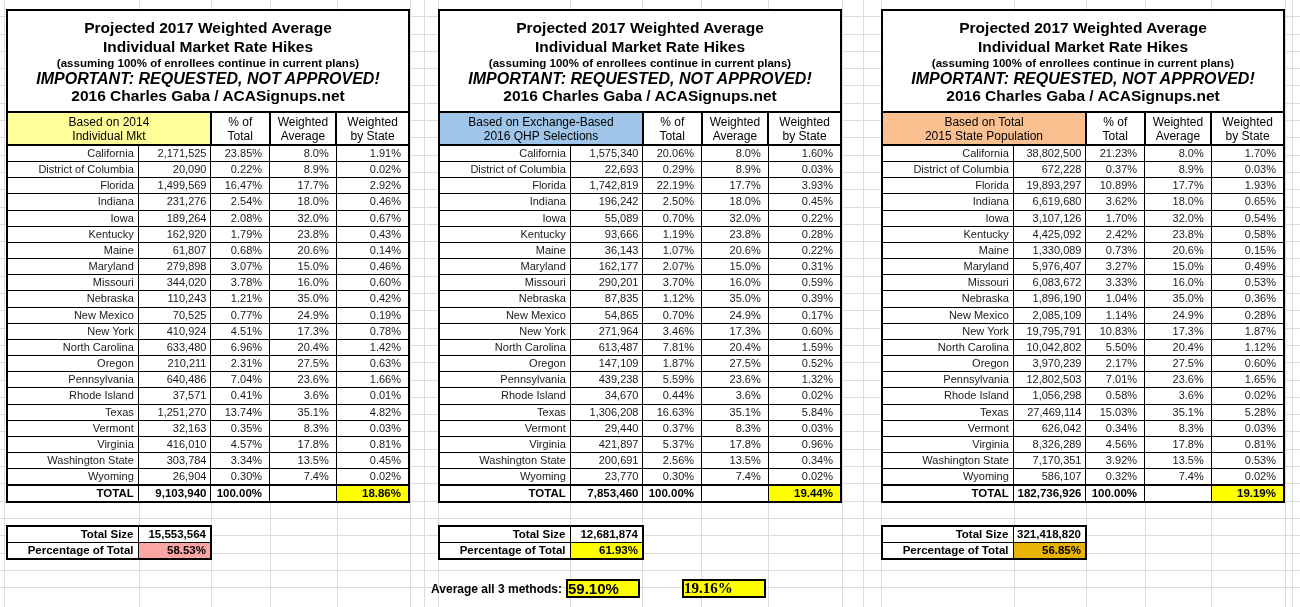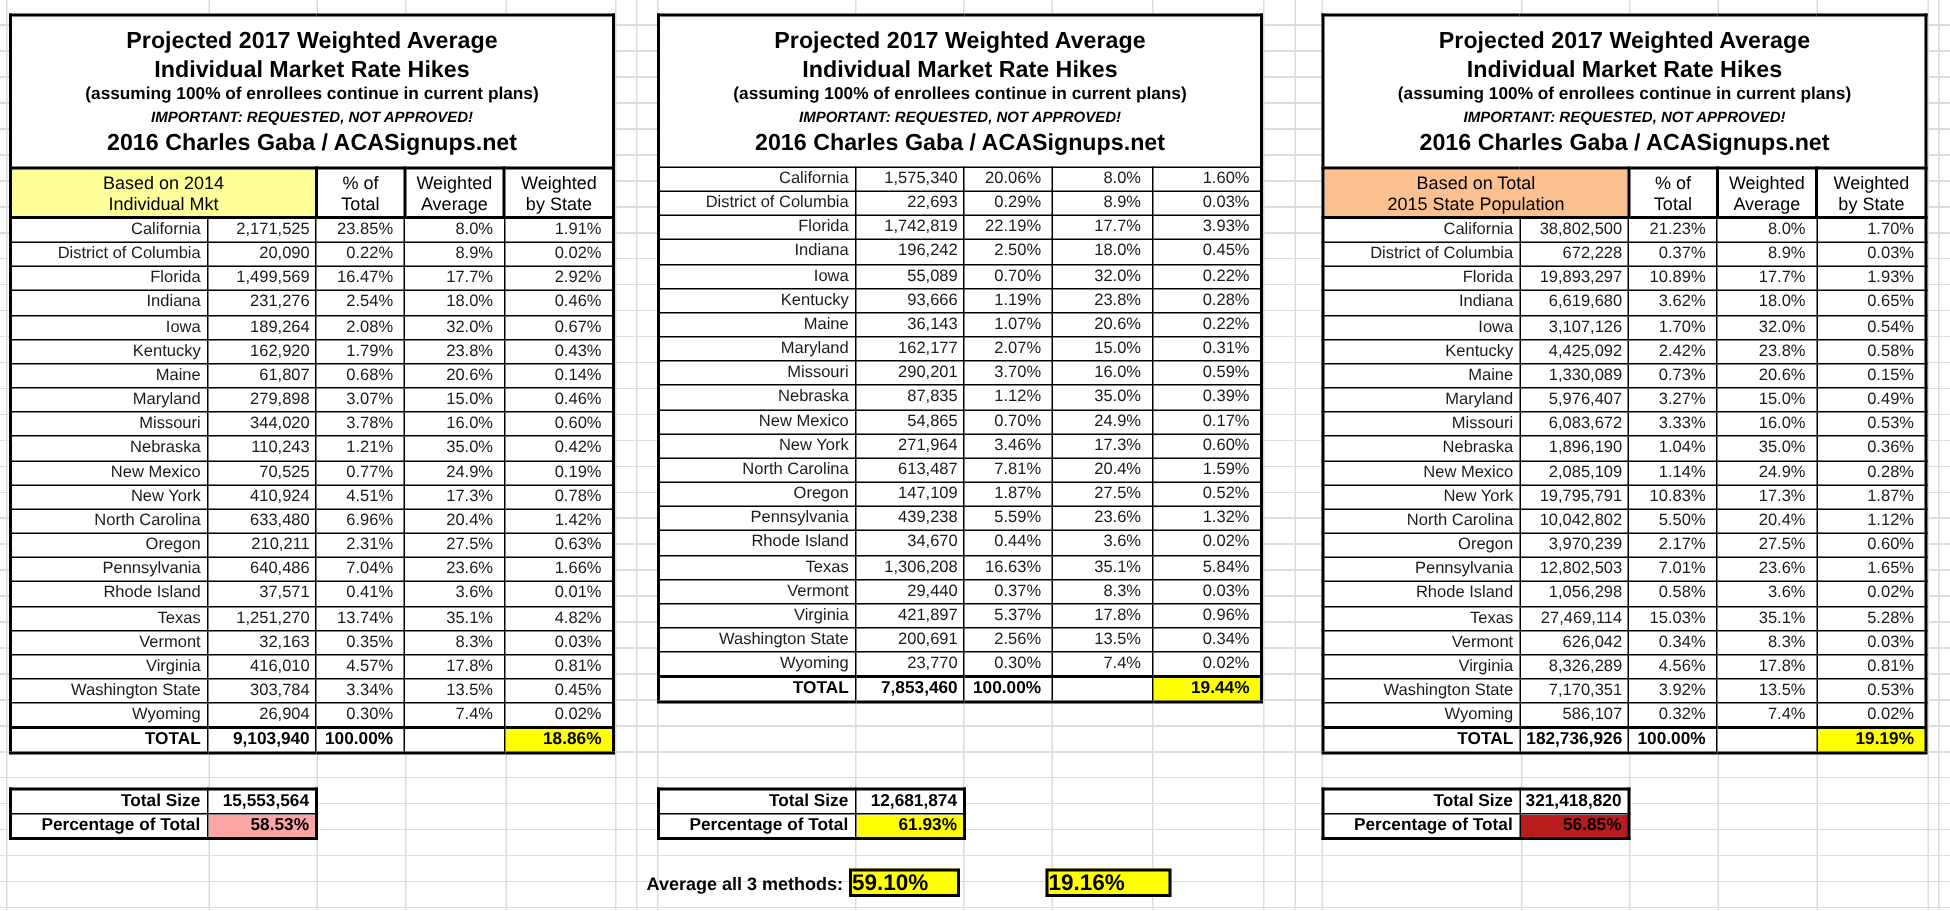--- a/index.html
+++ b/index.html
@@ -11,34 +11,34 @@
     font-family:"Liberation Sans", sans-serif;color:#000;
   }
   .vline{position:absolute;top:0;bottom:0;width:1px;background:#dcdcdc;}
 
   .panel{position:absolute;top:9px;width:457px;}
   .main-table{border-collapse:collapse;table-layout:fixed;width:404px;background:#fff;border:2.5px solid #000;}
   .main-table th,.main-table td{border:1px solid #000;overflow:hidden;white-space:nowrap;}
   .title-cell{height:100px;text-align:center;vertical-align:middle;border-bottom:2px solid #000;background:#fff;padding:0;}
   .t-big{font-size:15.5px;font-weight:bold;line-height:19px;}
   .t-small{font-size:11.5px;font-weight:bold;line-height:15px;}
-  .t-italic{font-size:10px;font-weight:bold;font-style:italic;line-height:15px;}
+  .t-italic{font-size:16px;font-weight:bold;font-style:italic;line-height:15px;}
   .col-head th{border:2px solid #000;font-size:12px;font-weight:normal;height:31px;text-align:center;line-height:14px;padding:0;background:#fff;}
   .main-table td{height:15.15px;line-height:15.15px;font-size:11px;text-align:right;padding:0 4px 0 0;color:#1a1a1a;font-weight:normal;}
   .col-pct,.col-wavg,.col-wbys{border-left-width:2px;}
   .main-table td.col-pct,.main-table td.col-wavg,.main-table td.col-wbys{padding-right:7px;}
   .total-row td{font-weight:bold;color:#000;border-top:2px solid #000;border-bottom:2px solid #000;font-size:11.5px;}
 
   .mini-table{position:absolute;top:516px;border-collapse:collapse;table-layout:fixed;background:#fff;border:2px solid #000;}
   .mini-table td{border:1px solid #000;height:15px;line-height:15px;font-size:11.5px;font-weight:bold;text-align:right;padding:0 4px 0 0;white-space:nowrap;overflow:hidden;}
 
   .avg-label{position:absolute;left:300px;top:581px;width:262px;text-align:right;font-weight:bold;font-size:12px;line-height:17px;white-space:nowrap;}
   .avg-box{position:absolute;top:579px;height:15px;border:2px solid #000;font-weight:bold;font-size:15px;line-height:15px;padding-right:6px;background:#ff0;}
   .avg-box-1{left:566px;width:64px;}
-  .avg-box-2{left:697px;width:74px;}
+  .avg-box-2{left:682px;width:74px;font-family:Liberation Serif, serif;}
 </style>
 </head>
 <body>
 
 <div class="sheet">
 
   <div>
     <div class="vline" style="left:4px"></div>
       <div class="vline" style="left:139px"></div>
     <div class="vline" style="left:211px"></div>
@@ -289,20 +289,38 @@
       <thead>
         <tr>
             <th class="title-cell" colspan="5">
           <div class="t-big">Projected 2017 Weighted Average</div>
           <div class="t-big">Individual Market Rate Hikes</div>
           <div class="t-small">(assuming 100% of enrollees continue in current plans)</div>
           <div class="t-italic">IMPORTANT: REQUESTED, NOT APPROVED!</div>
           <div class="t-big">2016 Charles Gaba / ACASignups.net</div>
         </th>
           </tr>
+        <tr class="col-head">
+          <th colspan="2" style="background-color: rgb(159, 197, 232);">
+            <div>Based on Exchange-Based</div>
+            <div>2016 QHP Selections</div>
+          </th>
+          <th class="col-pct">
+            <div>% of</div>
+              <div>Total</div>
+            </th>
+          <th class="col-wavg">
+            <div>Weighted</div>
+              <div>Average</div>
+            </th>
+          <th class="col-wbys">
+            <div>Weighted</div>
+              <div>by State</div>
+            </th>
+        </tr>
       </thead>
       <tbody>
           <tr>
             <td class="col-state">California</td>
             <td class="col-num">1,575,340</td>
             <td class="col-pct">20.06%</td>
             <td class="col-wavg">8.0%</td>
             <td class="col-wbys">1.60%</td>
           </tr>
           <tr>
@@ -676,21 +694,21 @@
           <col style="width:131px">
           <col style="width:73px">
         </colgroup>
       <tbody>
           <tr>
             <td>Total Size</td>
           <td>321,418,820</td>
           </tr>
       <tr>
             <td>Percentage of Total</td>
-          <td style="background-color: #b91c1c;">56.85%</td>
+          <td style="background-color: #eab308;">56.85%</td>
           </tr>
     </tbody>
       </table>
   </section>
 
   <div class="avg-label">Average all 3 methods:</div>
   <div class="avg-box avg-box-1" style="background-color: rgb(255, 255, 0);">59.10%</div>
   <div class="avg-box avg-box-2" style="background-color: rgb(255, 255, 0);">19.16%</div>
 
 </div>

